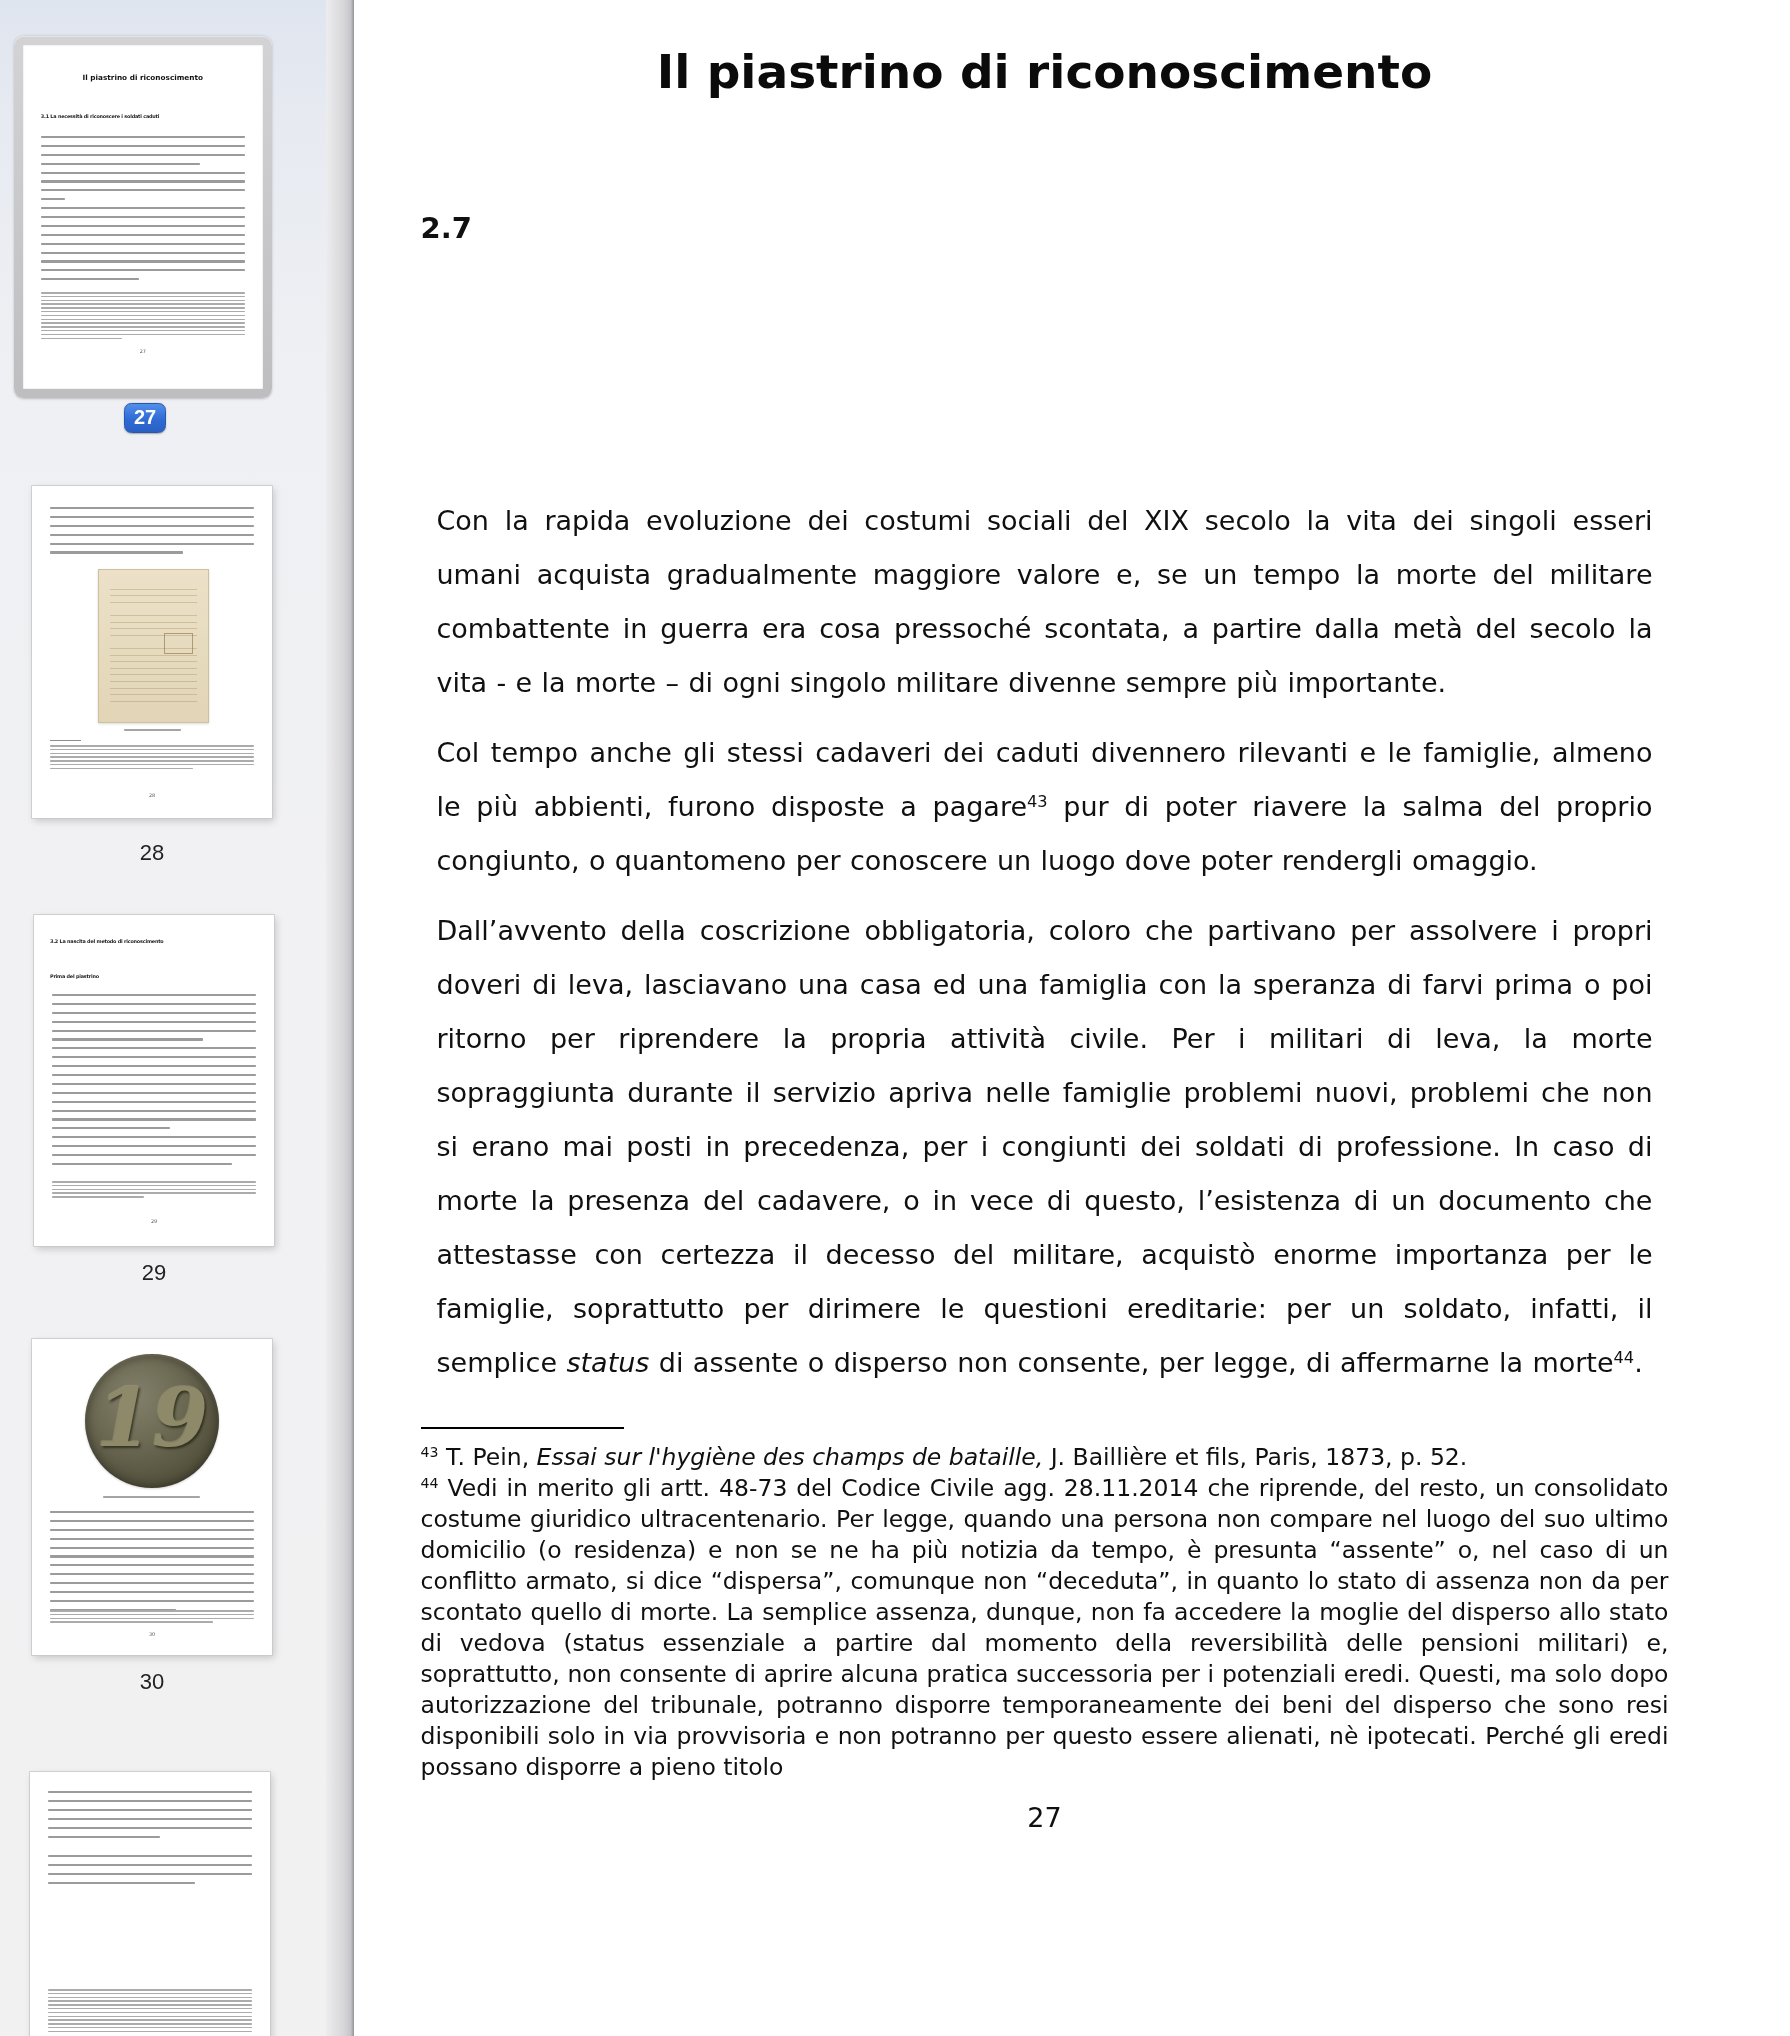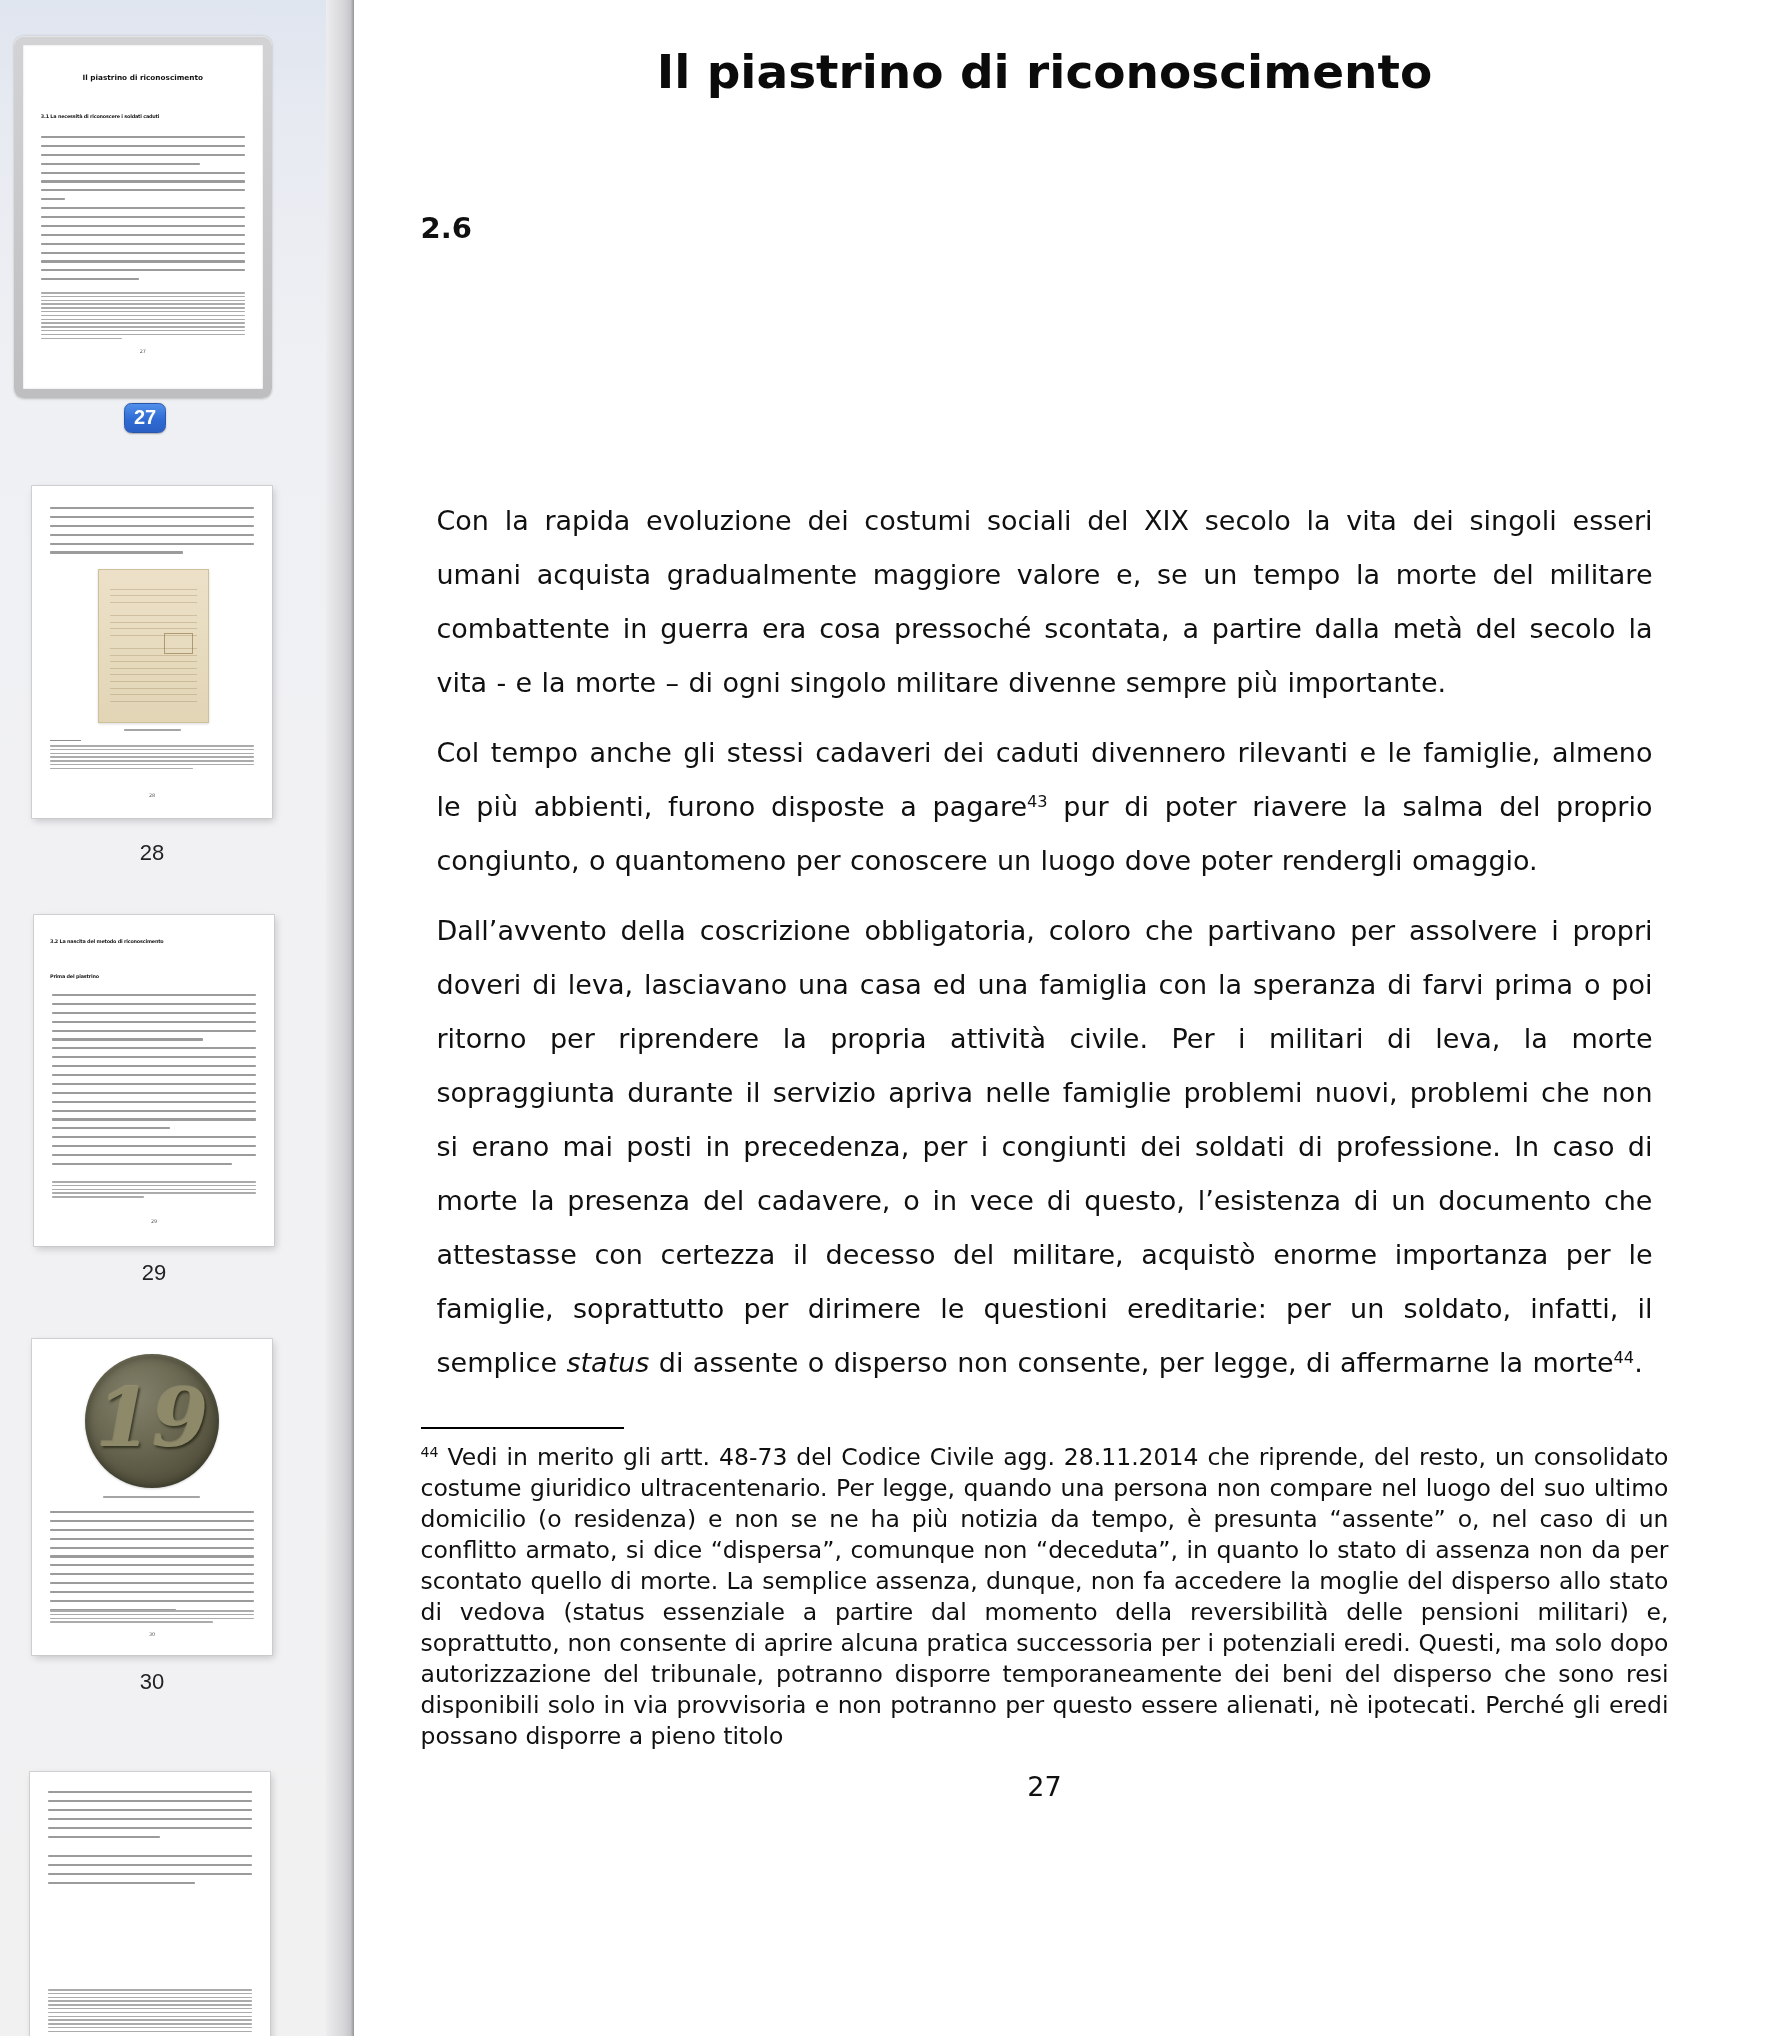--- a/index.html
+++ b/index.html
@@ -258,32 +258,33 @@
   </aside>
 
   <div class="divider"></div>
 
   <main class="main">
     <div class="doc">
 
       <h1 class="doc-title">Il piastrino di riconoscimento</h1>
 
       <div class="h2row">
-        <span class="h2num">2.6</span>
+        <span class="h2num">2.7</span>
       </div>
 
       <div class="body-text">
         <p class="para"><span>Con la rapida evoluzione dei costumi sociali del XIX secolo la vita dei singoli esseri umani acquista gradualmente maggiore valore e, se un tempo la morte del militare combattente in guerra era cosa pressoché scontata, a partire dalla metà del secolo la vita - e la morte – di ogni singolo militare divenne sempre più importante.</span></p>
         <p class="para"><span>Col tempo anche gli stessi cadaveri dei caduti divennero rilevanti e le famiglie, almeno le più abbienti, furono disposte a pagare</span><span class="r-sup">43</span><span> pur di poter riavere la salma del proprio congiunto, o quantomeno per conoscere un luogo dove poter rendergli omaggio.</span></p>
         <p class="para"><span>Dall’avvento della coscrizione obbligatoria, coloro che partivano per assolvere i propri doveri di leva, lasciavano una casa ed una famiglia con la speranza di farvi prima o poi ritorno per riprendere la propria attività civile. Per i militari di leva, la morte sopraggiunta durante il servizio apriva nelle famiglie problemi nuovi, problemi che non si erano mai posti in precedenza, per i congiunti dei soldati di professione. In caso di morte la presenza del cadavere, o in vece di questo, l’esistenza di un documento che attestasse con certezza il decesso del militare, acquistò enorme importanza per le famiglie, soprattutto per dirimere le questioni ereditarie: per un soldato, infatti, il semplice </span><span class="r-italic">status</span><span> di assente o disperso non consente, per legge, di affermarne la morte</span><span class="r-sup">44</span><span>.</span></p>
       </div>
 
       <div class="fnsep"></div>
 
       <div class="footnotes">
+        <p class="footnote"><span class="r-sup">43</span><span> T. Pein, </span><span class="r-italic">Essai sur l'hygiène des champs de bataille,</span><span> J. Baillière et fils, Paris, 1873, p. 52.</span></p>
         <p class="footnote"><span class="r-sup">44</span><span> Vedi in merito gli artt. 48-73 del Codice Civile agg. 28.11.2014 che riprende, del resto, un consolidato costume giuridico ultracentenario. Per legge, quando una persona non compare nel luogo del suo ultimo domicilio (o residenza) e non se ne ha più notizia da tempo, è presunta “assente” o, nel caso di un conflitto armato, si dice “dispersa”, comunque non “deceduta”, in quanto lo stato di assenza non da per scontato quello di morte. La semplice assenza, dunque, non fa accedere la moglie del disperso allo stato di vedova (status essenziale a partire dal momento della reversibilità delle pensioni militari) e, soprattutto, non consente di aprire alcuna pratica successoria per i potenziali eredi. Questi, ma solo dopo autorizzazione del tribunale, potranno disporre temporaneamente dei beni del disperso che sono resi disponibili solo in via provvisoria e non potranno per questo essere alienati, nè ipotecati. Perché gli eredi possano disporre a pieno titolo</span></p>
       </div>
 
       <div class="pageno">27</div>
     </div>
   </main>
 
 </div>
 
 

